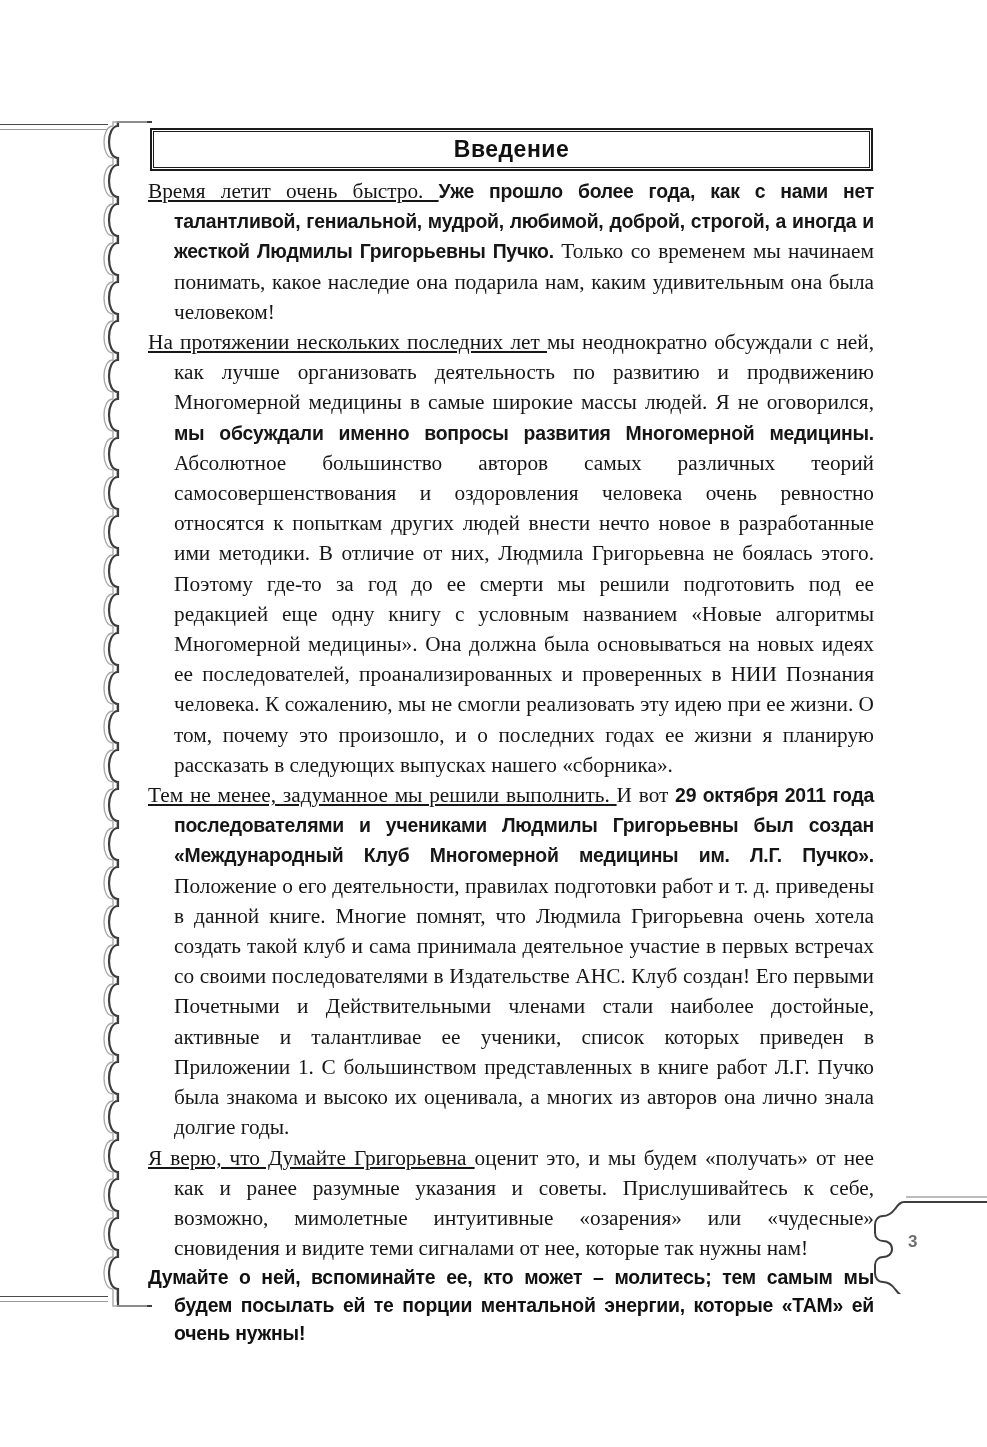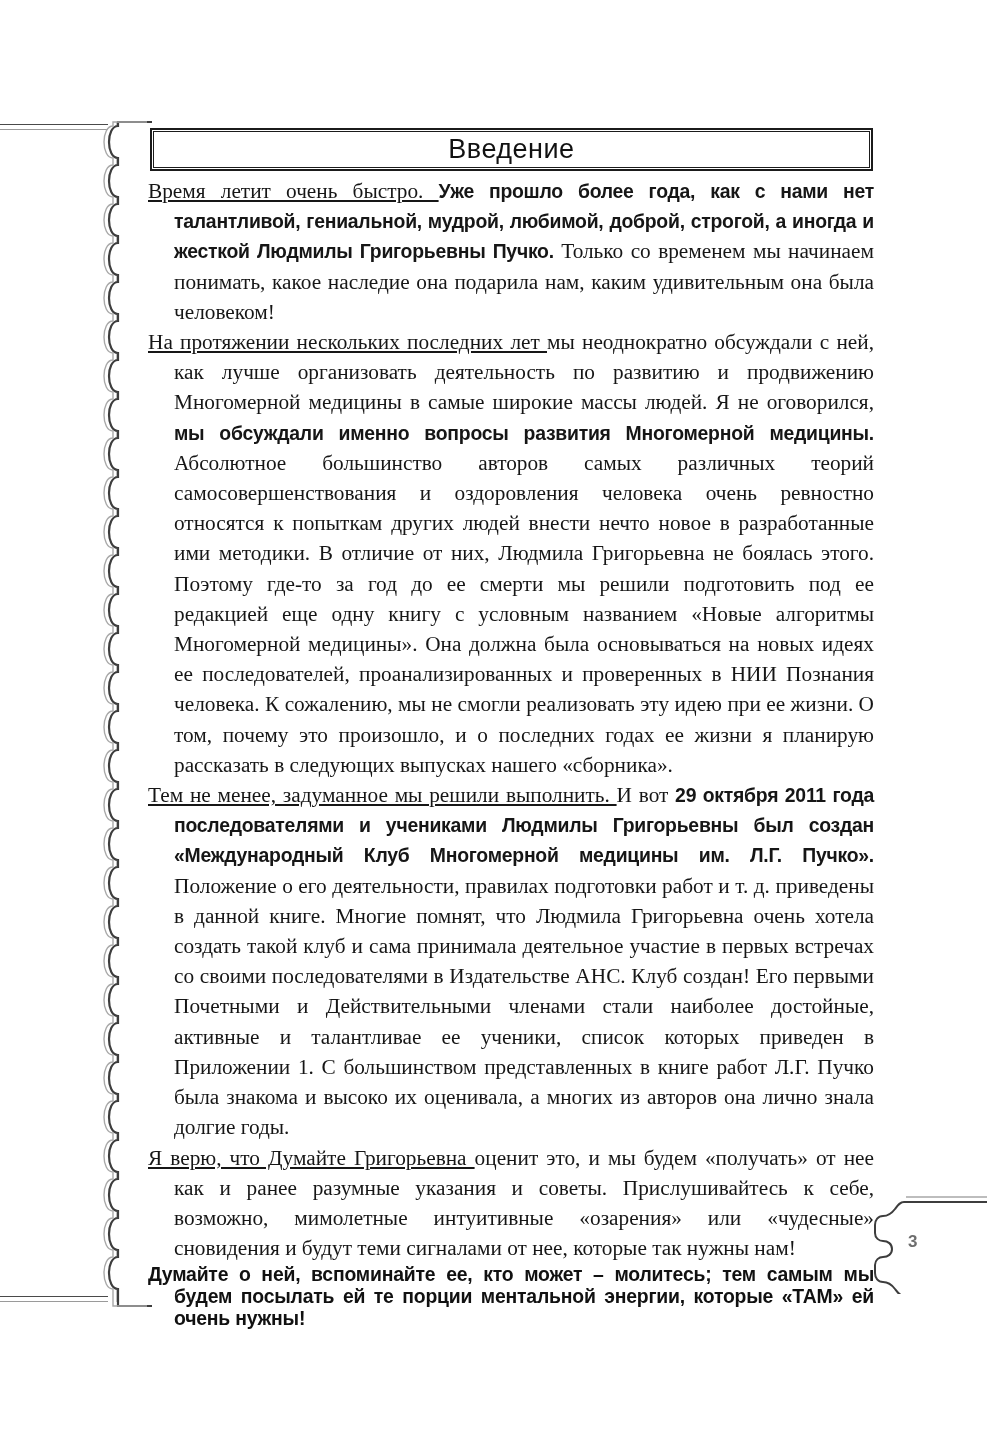--- a/index.html
+++ b/index.html
@@ -101,22 +101,22 @@
     top: 131px;
     width: 717px;
     height: 37px;
     border: 1px solid #1b1b1b;
     box-sizing: border-box;
     z-index: 6;
     pointer-events: none;
   }
   .title-text {
     font-family: "Liberation Sans", "DejaVu Sans", sans-serif;
-    font-weight: normal;
-    font-size: 27px;
+    font-weight: bold;
+    font-size: 23px;
     letter-spacing: 0.5px;
     color: #111111;
     line-height: 1;
   }
 
   
   .text-column {
     position: absolute;
     left: 148px;
     top: 176px;
@@ -154,21 +154,21 @@
     font-weight: bold;
     font-size: 19.4px;
     letter-spacing: -0.25px;
   }
 
   p.para-bold {
     margin: 0;
     font-family: "Liberation Sans", "DejaVu Sans", sans-serif;
     font-weight: bold;
     font-size: 19.4px;
-    line-height: 22px;
+    line-height: 28px;
     letter-spacing: -0.2px;
     text-align: justify;
     color: #111111;
     padding-left: 26px;
     position: relative;
   }
   p.para-bold .lead { margin-left: -26px; }
 
   
   .page-tab {
@@ -210,21 +210,21 @@
   <div class="title-box">
     <span class="title-text">Введение</span>
   </div>
   <div class="title-box-inner"></div>
 
   <div class="text-column">
     <div id="paragraphs">
         <p class="para"><span class="firstline-bg"></span><span class="lead">Время летит очень быстро. </span><b>Уже прошло более года, как с нами нет талантливой, гениальной, мудрой, любимой, доброй, строгой, а иногда и жесткой Людмилы Григорьевны Пучко.</b><span> Только со временем мы начинаем понимать, какое наследие она подарила нам, каким удивительным она была человеком!</span></p>
         <p class="para"><span class="firstline-bg"></span><span class="lead">На протяжении нескольких последних лет </span><span>мы неоднократно обсуждали с ней, как лучше организовать деятельность по развитию и продвижению Многомерной медицины в самые широкие массы людей. Я не оговорился, </span><b>мы обсуждали именно вопросы развития Многомерной медицины.</b><span> Абсолютное большинство авторов самых различных теорий самосовершенствования и оздоровления человека очень ревностно относятся к попыткам других людей внести нечто новое в разработанные ими методики. В отличие от них, Людмила Григорьевна не боялась этого. Поэтому где-то за год до ее смерти мы решили подготовить под ее редакцией еще одну книгу с условным названием «Новые алгоритмы Многомерной медицины». Она должна была основываться на новых идеях ее последователей, проанализированных и проверенных в НИИ Познания человека. К сожалению, мы не смогли реализовать эту идею при ее жизни. О том, почему это произошло, и о последних годах ее жизни я планирую рассказать в следующих выпусках нашего «сборника».</span></p>
         <p class="para"><span class="firstline-bg"></span><span class="lead">Тем не менее, задуманное мы решили выполнить. </span><span>И вот </span><b>29 октября 2011 года последователями и учениками Людмилы Григорьевны был создан «Международный Клуб Многомерной медицины им. Л.Г. Пучко».</b><span> Положение о его деятельности, правилах подготовки работ и т. д. приведены в данной книге. Многие помнят, что Людмила Григорьевна очень хотела создать такой клуб и сама принимала деятельное участие в первых встречах со своими последователями в Издательстве АНС. Клуб создан! Его первыми Почетными и Действительными членами стали наиболее достойные, активные и талантливае ее ученики, список которых приведен в Приложении 1. С большинством представленных в книге работ Л.Г. Пучко была знакома и высоко их оценивала, а многих из авторов она лично знала долгие годы.</span></p>
-        <p class="para"><span class="firstline-bg"></span><span class="lead">Я верю, что Думайте Григорьевна </span><span>оценит это, и мы будем «получать» от нее как и ранее разумные указания и советы. Прислушивайтесь к себе, возможно, мимолетные интуитивные «озарения» или «чудесные» сновидения и будут теми сигналами от нее, которые так нужны нам!</span></p>
+        <p class="para"><span class="firstline-bg"></span><span class="lead">Я верю, что Думайте Григорьевна </span><span>оценит это, и мы будем «получать» от нее как и ранее разумные указания и советы. Прислушивайтесь к себе, возможно, мимолетные интуитивные «озарения» или «чудесные» сновидения и видите теми сигналами от нее, которые так нужны нам!</span></p>
       </div>
 
     <p class="para-bold">
       <span class="firstline-bg"></span>
       <span class="lead">Думайте о ней, </span><span>вспоминайте ее, кто может – молитесь; тем самым мы будем посылать ей те порции ментальной энергии, которые «ТАМ» ей очень нужны!</span>
     </p>
 
   </div>
 
   <svg class="page-tab" viewBox="0 0 113 98" preserveAspectRatio="none" xmlns="http://www.w3.org/2000/svg">

